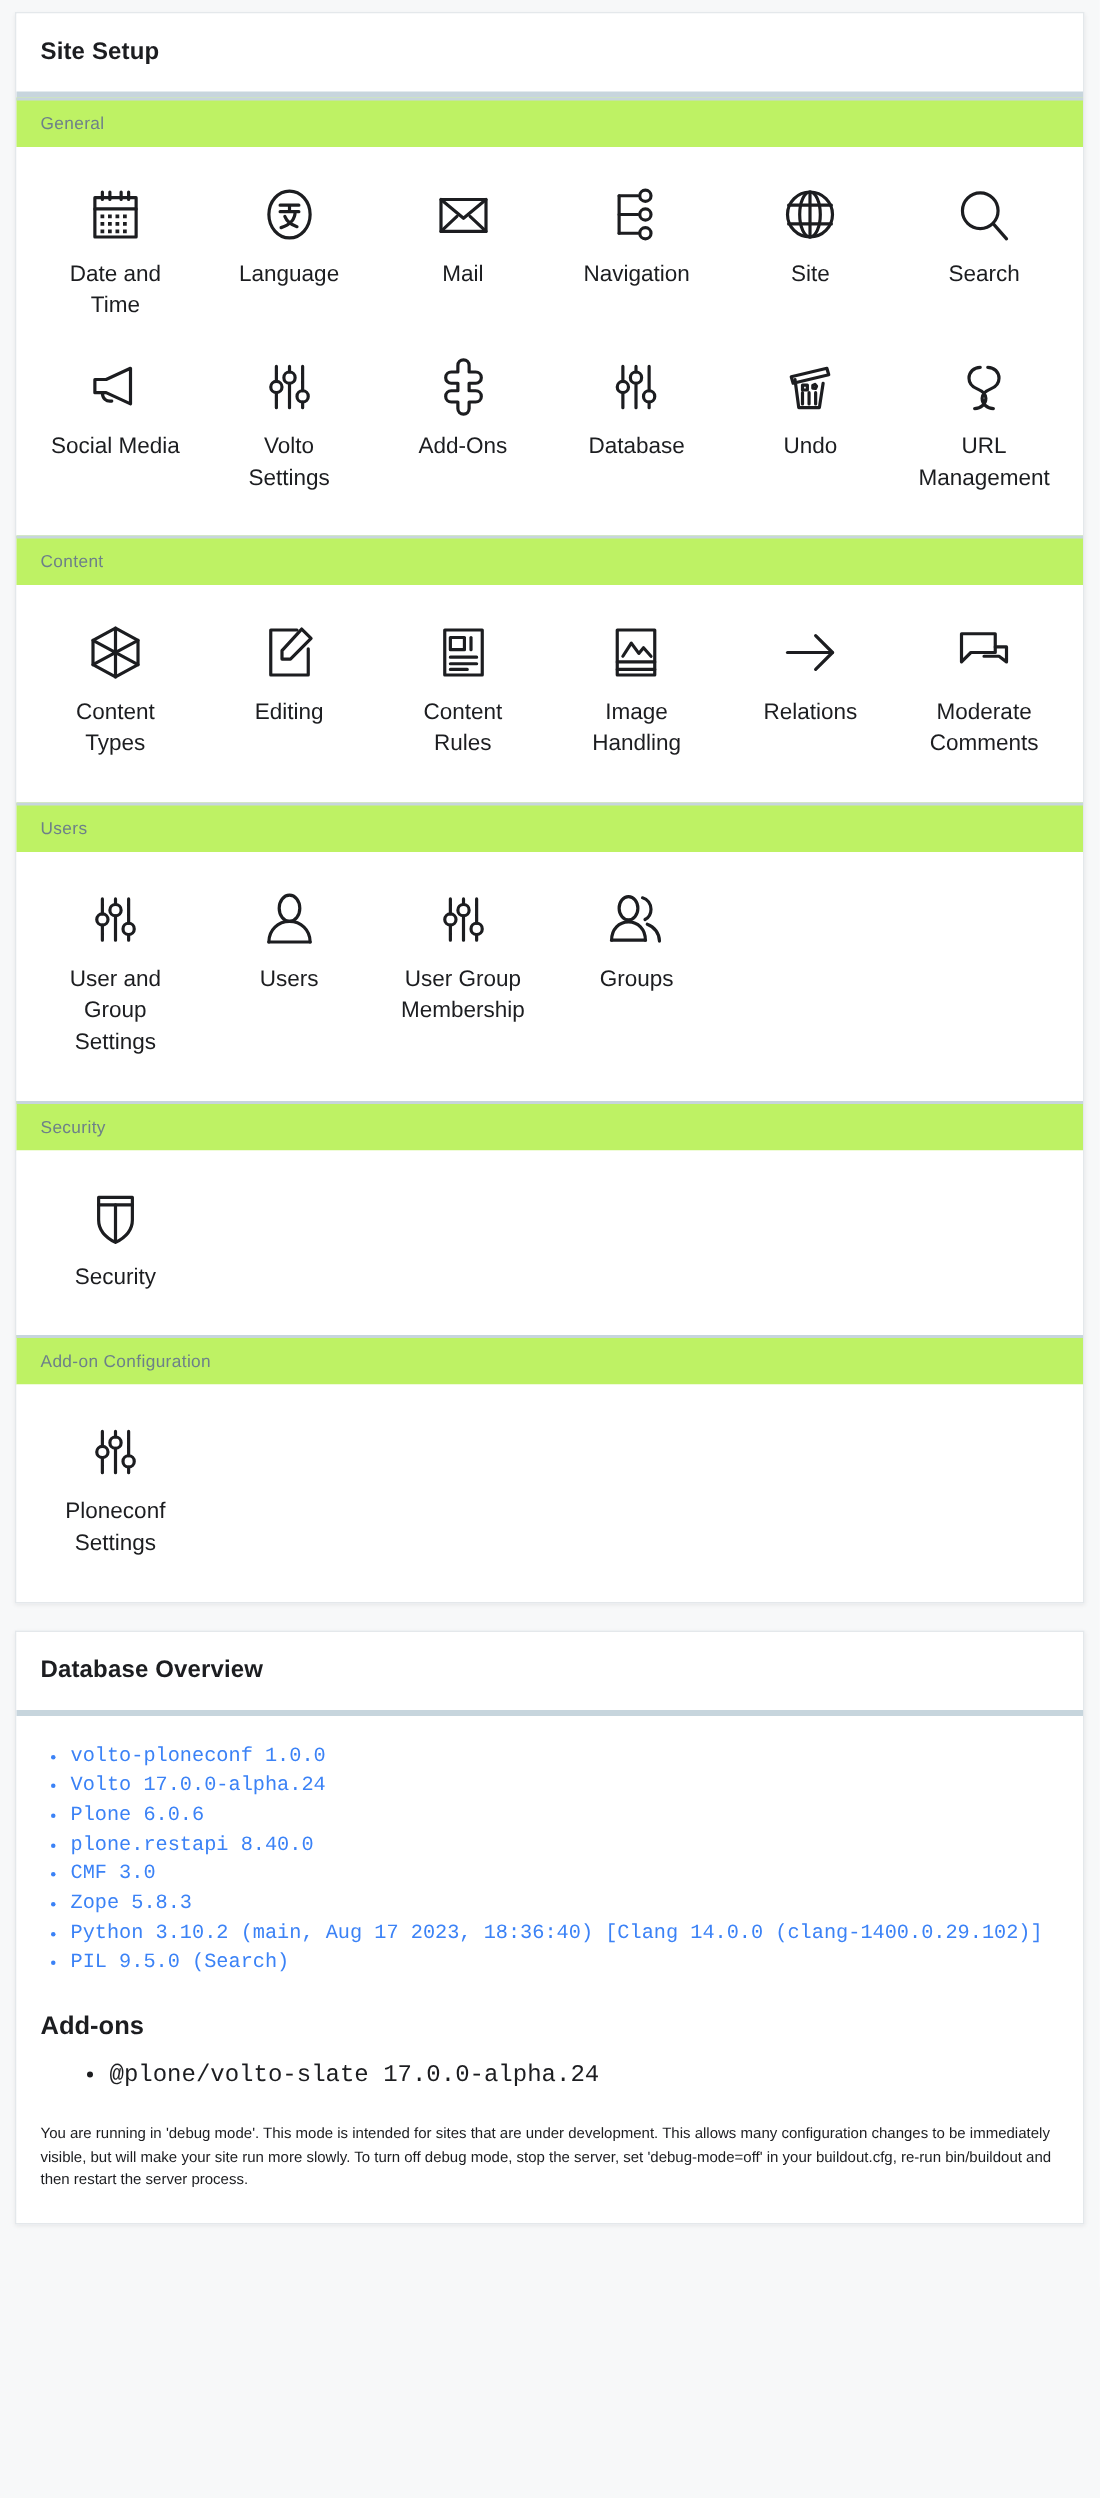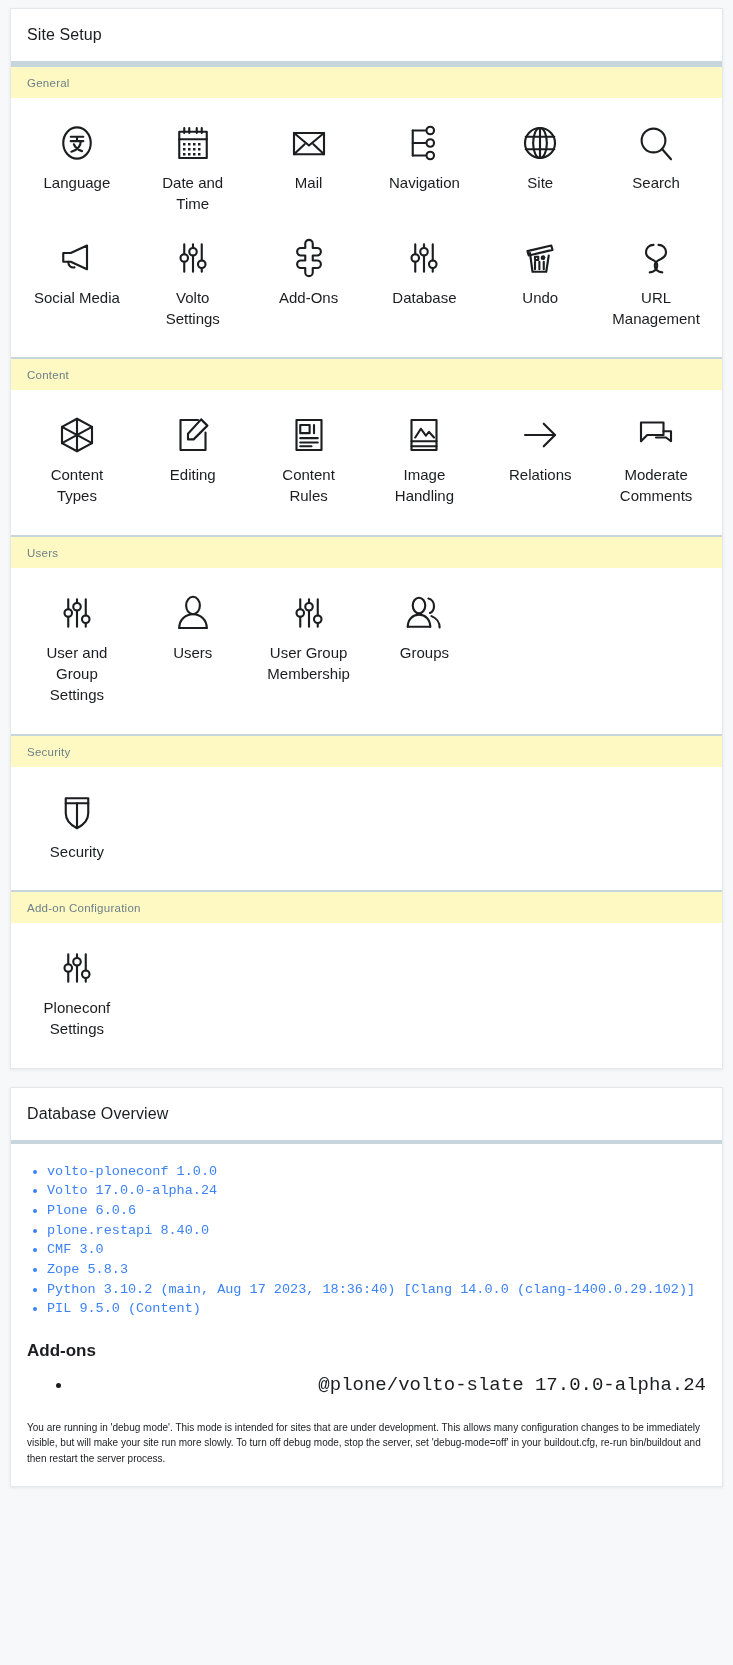--- a/index.html
+++ b/index.html
@@ -22,28 +22,28 @@
     box-shadow: 0 1px 3px rgba(0,0,0,0.07);
     margin-bottom: 18px;
   }
   .card-header {
     padding: 17px 16px 17px 16px;
     border-bottom: 4px solid #c7d5dd;
     background: #fff;
   }
   .card-title {
     font-size: 16px;
-    font-weight: 400;
+    font-weight: 700;
     color: #1c1d20;
     letter-spacing: 0.1px;
   }
 
   
   .section-band {
-    background: #fef9c3;
+    background: #bef264;
     border-top: 2px solid #c7d5dd;
     padding: 10px 16px 9px 16px;
   }
   .section-band-label {
     font-size: 11.5px;
     color: #6d8089;
     letter-spacing: 0.25px;
   }
 
   
@@ -99,53 +99,43 @@
     color: #1c1d20;
     margin: 22px 0 10px 0;
   }
   ul.addons-list {
     margin: 0;
     padding-left: 46px;
     list-style: disc;
   }
   ul.addons-list li {
     font-family: "Liberation Mono", "DejaVu Sans Mono", monospace;
-    font-size: 19px;
+    font-size: 16px;
     line-height: 1.5;
     color: #1c1d20;
-    text-align: right;
   }
   p.debug-note {
     margin: 20px 0 0 0;
     font-size: 10px;
     line-height: 1.56;
     color: #1c1d20;
   }
 </style>
 </head>
 <body>
 
 <div class="card">
   <div class="card-header">
     <div class="card-title">Site Setup</div>
   </div>
   <div id="sections-root">
       <div class="section-band">
         <div class="section-band-label">General</div>
       </div>
       <div class="tile-grid">
-        <a class="tile">
-          <span class="tile-icon">
-            <svg width="40" height="40" viewBox="0 0 32 32">
-              <ellipse cx="16" cy="16" rx="11" ry="12.5" fill="none" stroke="#1c1d20" stroke-width="1.7" stroke-linecap="round" stroke-linejoin="round"></ellipse>
-              <path d="M11 11h10M16 11v3M11 14.5h10M19 14.5c0 4-3 7-7.5 8.5M13.5 17c1 2.5 3.5 4.5 6.5 5.5" fill="none" stroke="#1c1d20" stroke-width="1.7" stroke-linecap="round" stroke-linejoin="round"></path>
-            </svg>
-          </span>
-          <span class="tile-label">Language</span>
-        </a>
         <a class="tile">
           <span class="tile-icon">
             <svg width="40" height="40" viewBox="0 0 32 32">
               <rect x="5" y="7" width="22" height="21" fill="none" stroke="#1c1d20" stroke-width="1.7" stroke-linecap="round" stroke-linejoin="round"></rect>
               <path d="M9 4v4M13 4v4M19 4v4M23 4v4" fill="none" stroke="#1c1d20" stroke-width="1.7" stroke-linecap="round" stroke-linejoin="round"></path>
               <path d="M5 13h22" fill="none" stroke="#1c1d20" stroke-width="1.7" stroke-linecap="round" stroke-linejoin="round"></path>
               <g fill="#1c1d20">
                 <rect x="8" y="16" width="2" height="2"></rect>
                 <rect x="12" y="16" width="2" height="2"></rect>
                 <rect x="16" y="16" width="2" height="2"></rect>
@@ -159,20 +149,29 @@
                 <rect x="16" y="24" width="2" height="2"></rect>
                 <rect x="20" y="24" width="2" height="2"></rect>
               </g>
             </svg>
           </span>
           <span class="tile-label">Date and Time</span>
         </a>
         <a class="tile">
           <span class="tile-icon">
             <svg width="40" height="40" viewBox="0 0 32 32">
+              <ellipse cx="16" cy="16" rx="11" ry="12.5" fill="none" stroke="#1c1d20" stroke-width="1.7" stroke-linecap="round" stroke-linejoin="round"></ellipse>
+              <path d="M11 11h10M16 11v3M11 14.5h10M19 14.5c0 4-3 7-7.5 8.5M13.5 17c1 2.5 3.5 4.5 6.5 5.5" fill="none" stroke="#1c1d20" stroke-width="1.7" stroke-linecap="round" stroke-linejoin="round"></path>
+            </svg>
+          </span>
+          <span class="tile-label">Language</span>
+        </a>
+        <a class="tile">
+          <span class="tile-icon">
+            <svg width="40" height="40" viewBox="0 0 32 32">
               <rect x="4" y="8" width="24" height="17" fill="none" stroke="#1c1d20" stroke-width="1.7" stroke-linecap="round" stroke-linejoin="round"></rect>
               <path d="M4 8l12 10L28 8" fill="none" stroke="#1c1d20" stroke-width="1.7" stroke-linecap="round" stroke-linejoin="round"></path>
               <path d="M4 25l8.5-8M28 25l-8.5-8" fill="none" stroke="#1c1d20" stroke-width="1.7" stroke-linecap="round" stroke-linejoin="round"></path>
             </svg>
           </span>
           <span class="tile-label">Mail</span>
         </a>
         <a class="tile">
           <span class="tile-icon">
             <svg width="40" height="40" viewBox="0 0 32 32">
@@ -416,21 +415,21 @@
   </div>
   <div class="version-body">
     <ul class="mono-list" id="versions-list">
         <li>volto-ploneconf 1.0.0</li>
         <li>Volto 17.0.0-alpha.24</li>
         <li>Plone 6.0.6</li>
         <li>plone.restapi 8.40.0</li>
         <li>CMF 3.0</li>
         <li>Zope 5.8.3</li>
         <li>Python 3.10.2 (main, Aug 17 2023, 18:36:40) [Clang 14.0.0 (clang-1400.0.29.102)]</li>
-        <li>PIL 9.5.0 (Content)</li>
+        <li>PIL 9.5.0 (Search)</li>
       </ul>
     <h3 class="addons-title">Add-ons</h3>
     <ul class="addons-list" id="addons-list">
         <li>@plone/volto-slate 17.0.0-alpha.24</li>
       </ul>
     <p class="debug-note">You are running in 'debug mode'. This mode is intended for sites that are under development. This allows many configuration changes to be immediately visible, but will make your site run more slowly. To turn off debug mode, stop the server, set 'debug-mode=off' in your buildout.cfg, re-run bin/buildout and then restart the server process.</p>
   </div>
 </div>
 
 </body></html>

